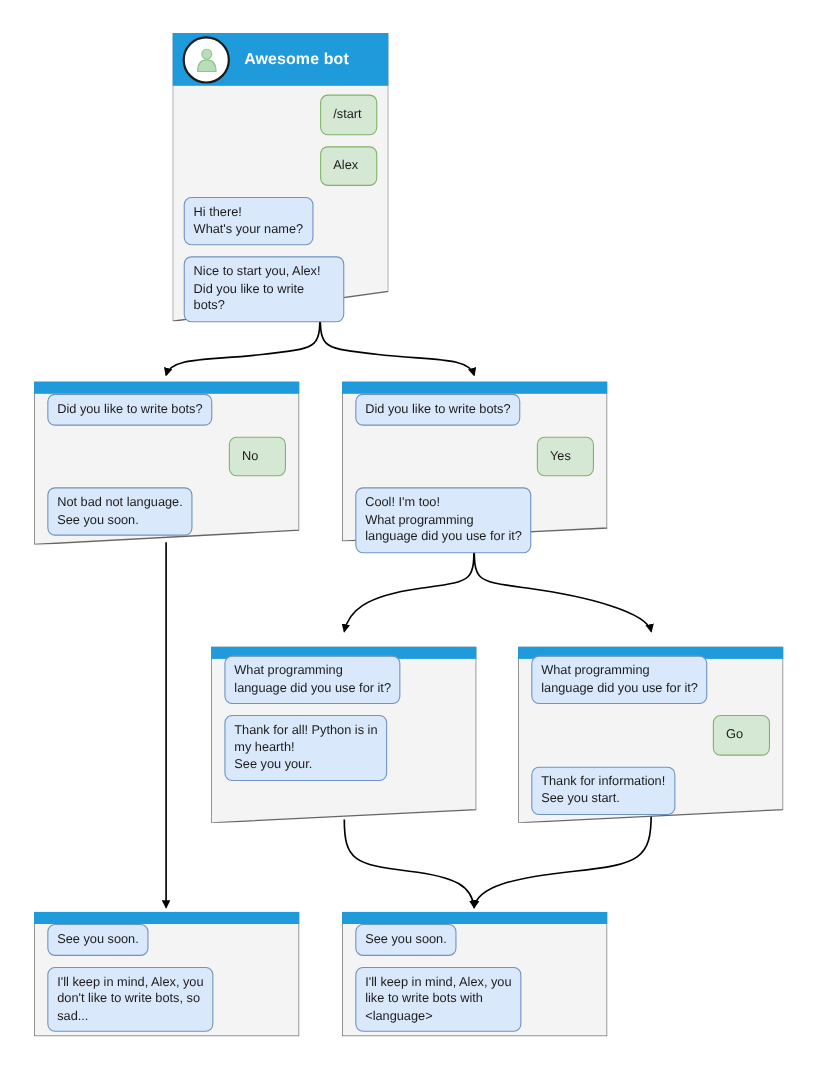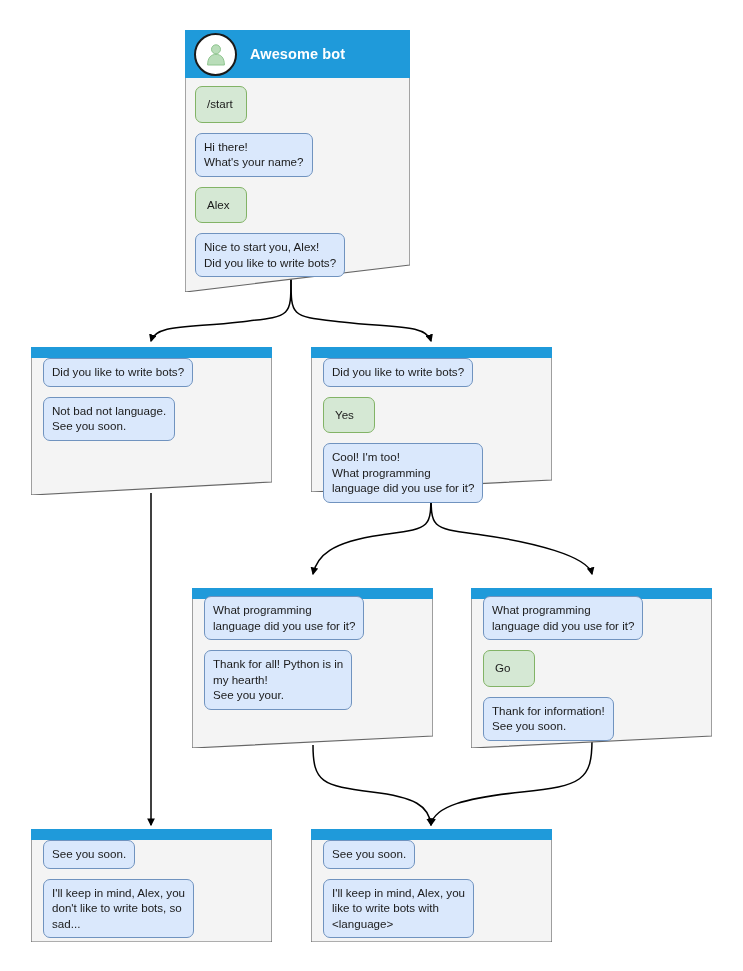--- a/index.html
+++ b/index.html
@@ -99,21 +99,21 @@
     left: 0;
     right: 0;
     display: flex;
     flex-direction: column;
   }
   .msg-row {
     display: flex;
     margin-bottom: 10px;
   }
   .msg-row.left  { justify-content: flex-start; }
-  .msg-row.right { }
+  .msg-row.right { justify-content: flex-end; }
 
   .bubble {
     border-radius: 7px;
     font-size: 11.6px;
     line-height: 15.5px;
     color: #1a1a1a;
     padding: 5px 8px 6px 8px;
     white-space: pre-line;
     box-sizing: border-box;
     max-width: 83%;
@@ -147,64 +147,67 @@
 
     <path d="M 151 493 L 151 825" fill="none" stroke="#000000" stroke-width="1.5" marker-end="url(#arrow)"></path>
 
     <path d="M 431 490 C 431 530 431 528 381 535 C 331 542 317 556 313 574" fill="none" stroke="#000000" stroke-width="1.5" marker-end="url(#arrow)"></path>
     <path d="M 431 490 C 431 530 431 528 482 535 C 532 542 588 556 592 574" fill="none" stroke="#000000" stroke-width="1.5" marker-end="url(#arrow)"></path>
 
     <path d="M 313 745 C 313 782 322 786 372 792 C 415 797 429 806 431 825" fill="none" stroke="#000000" stroke-width="1.5" marker-end="url(#arrow)"></path>
     <path d="M 592 740 C 592 780 582 786 522 792 C 466 798 434 806 431 825" fill="none" stroke="#000000" stroke-width="1.5" marker-end="url(#arrow)"></path>
   </svg>
 
-  <div class="card" style="left:185px; top:30px; width:225px; height:262px;">
+  <div class="card" style="left:157px; top:30px; width:196px; height:262px;">
     <svg class="card-shape" viewBox="0 0 241 262" preserveAspectRatio="none">
       <polygon points="0,0 241,0 241,235 0,262" fill="#f4f4f4" stroke="#666666" stroke-width="1.2"></polygon>
     </svg>
     <div class="card-body">
       <div class="root-header" style="background:#1f9ada;">
         <div class="avatar">
           <svg width="26" height="26" viewBox="0 0 26 26">
             <circle cx="13" cy="8.3" r="4.5" fill="#b9ddb9" stroke="#8fc58f" stroke-width="1"></circle>
             <path d="M4.6 24 C4.6 16.3 8.4 13.4 13 13.4 C17.6 13.4 21.4 16.3 21.4 24 Z" fill="#b9ddb9" stroke="#8fc58f" stroke-width="1"></path>
           </svg>
         </div>
         <div class="bot-title">Awesome bot</div>
       </div>
 
       <div class="bubbles" style="top:56px; padding:0 10px;">
         <div class="msg-row right">
           <div class="bubble user">/start</div>
         </div>
+        <div class="msg-row right">
+          <div class="bubble user">Alex</div>
+        </div>
         <div class="msg-row left">
           <div class="bubble bot">Hi there!
 What's your name?</div>
-        </div>
-        <div class="msg-row right">
-          <div class="bubble user">Alex</div>
         </div>
         <div class="msg-row left">
           <div class="bubble bot">Nice to start you, Alex!
 Did you like to write bots?</div>
         </div>
       </div>
     </div>
   </div>
 
   <div class="card" style="left:31px; top:347px; width:241px; height:148px;">
     <svg class="card-shape" viewBox="0 0 241 148" preserveAspectRatio="none">
       <polygon points="0,0 241,0 241,135 0,148" fill="#f4f4f4" stroke="#666666" stroke-width="1.2"></polygon>
     </svg>
     <div class="card-body">
       <div class="strip-header" style="background:#1f9ada;"></div>
       <div class="bubbles" style="top:11px; padding:0 12px;">
         <div class="msg-row left">
           <div class="bubble bot">Did you like to write bots?</div>
         </div>
+        <div class="msg-row right">
+          <div class="bubble user">No</div>
+        </div>
         <div class="msg-row left">
           <div class="bubble bot">Not bad not language.
 See you soon.</div>
         </div>
       </div>
     </div>
   </div>
 
   <div class="card" style="left:311px; top:347px; width:241px; height:145px;">
     <svg class="card-shape" viewBox="0 0 241 145" preserveAspectRatio="none">
@@ -257,21 +260,21 @@
       <div class="bubbles" style="top:8px; padding:0 12px;">
         <div class="msg-row left">
           <div class="bubble bot">What programming
 language did you use for it?</div>
         </div>
         <div class="msg-row right">
           <div class="bubble user">Go</div>
         </div>
         <div class="msg-row left">
           <div class="bubble bot">Thank for information!
-See you soon.</div>
+See you start.</div>
         </div>
       </div>
     </div>
   </div>
 
   <div class="card" style="left:31px; top:829px; width:241px; height:113px;">
     <svg class="card-shape" viewBox="0 0 241 113" preserveAspectRatio="none">
       <polygon points="0,0 241,0 241,113 0,113" fill="#f4f4f4" stroke="#666666" stroke-width="1.2"></polygon>
     </svg>
     <div class="card-body">

